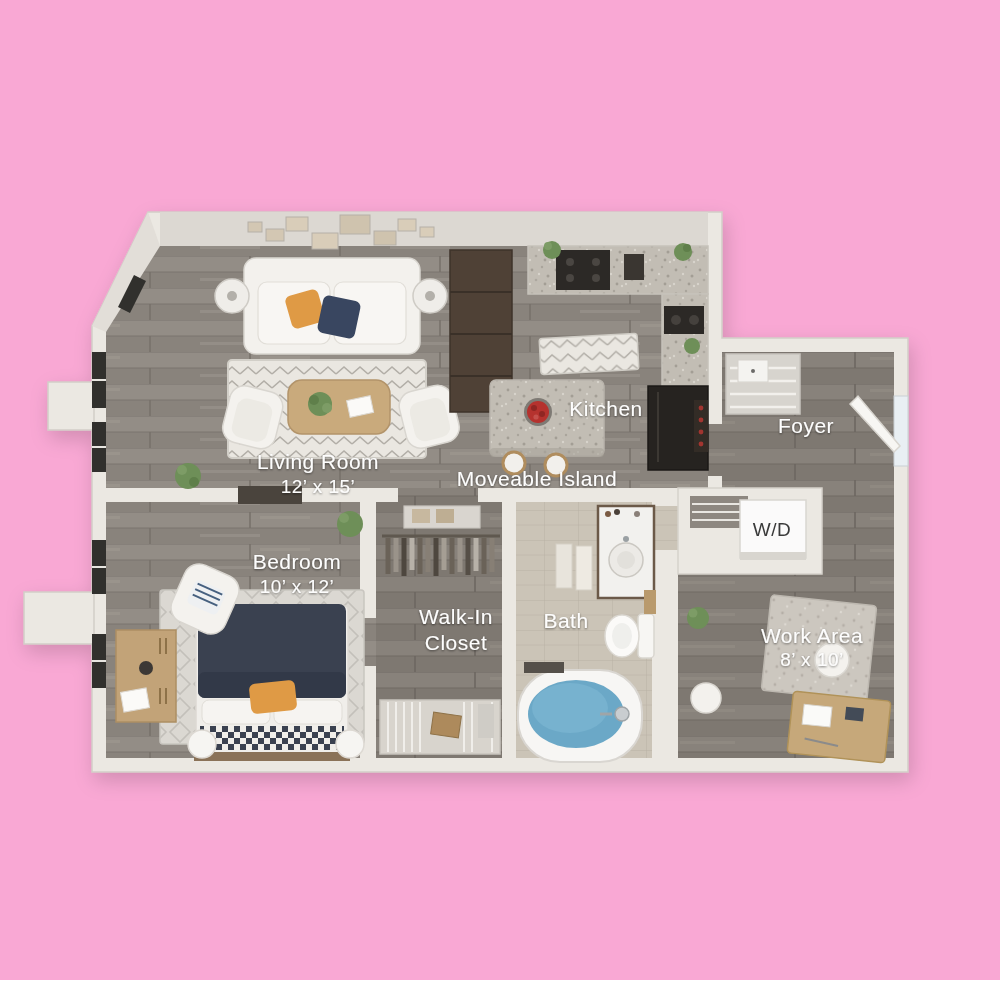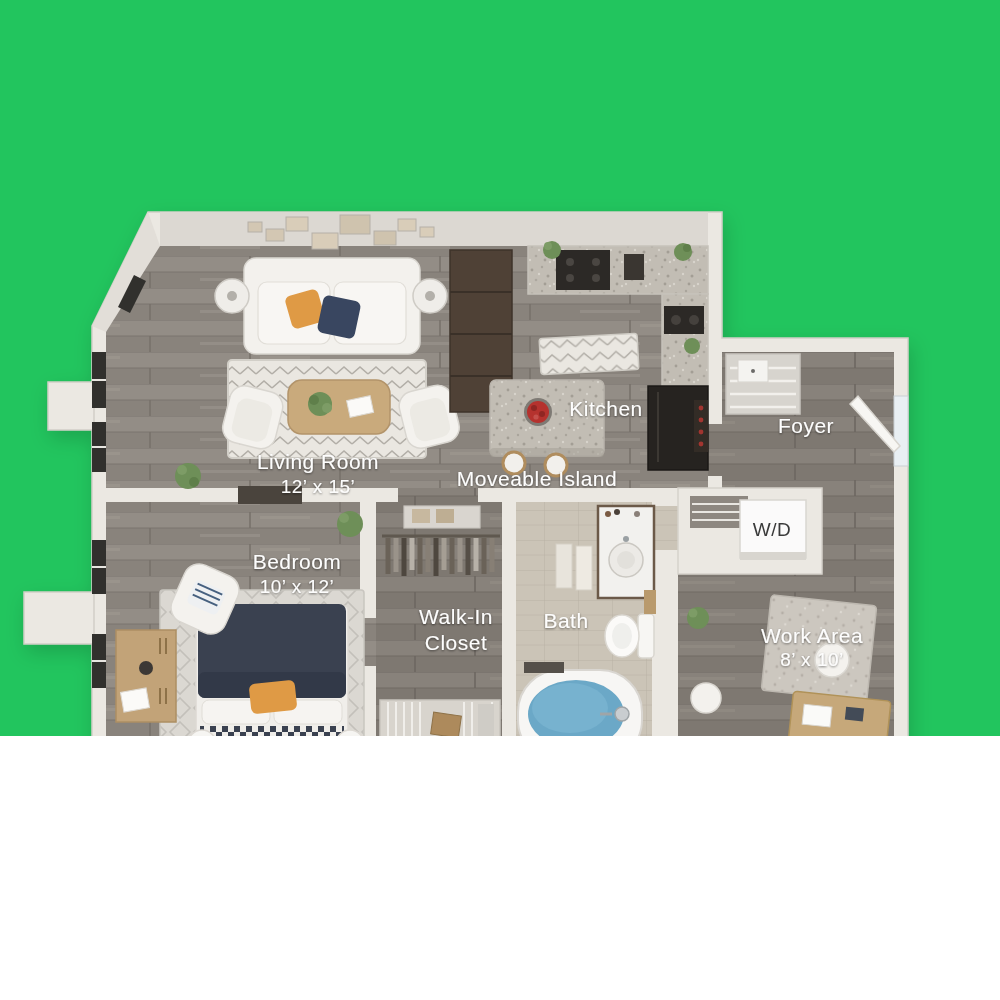--- a/index.html
+++ b/index.html
@@ -1,16 +1,16 @@
 <!DOCTYPE html>
 <html><head>
 <meta charset="utf-8">
 <style>
   html,body{margin:0;padding:0;background:#ffffff;}
-  .stage{position:relative;width:1000px;height:736px;background:#22c55e;overflow:hidden;
+  .stage{position:relative;width:1000px;height:980px;background:#f9a8d4;overflow:hidden;
          font-family:"Liberation Sans", sans-serif;}
   svg{position:absolute;left:0;top:0;}
   text{font-family:"Liberation Sans", sans-serif;}
   .lbl{fill:#fdfdfd;font-size:21px;letter-spacing:.5px;}
   .dim{fill:#fdfdfd;font-size:19px;letter-spacing:.5px;}
   .wd-lbl{fill:#3a3a3a;font-size:19px;letter-spacing:.5px;}
 </style>
 </head>
 <body>
 

